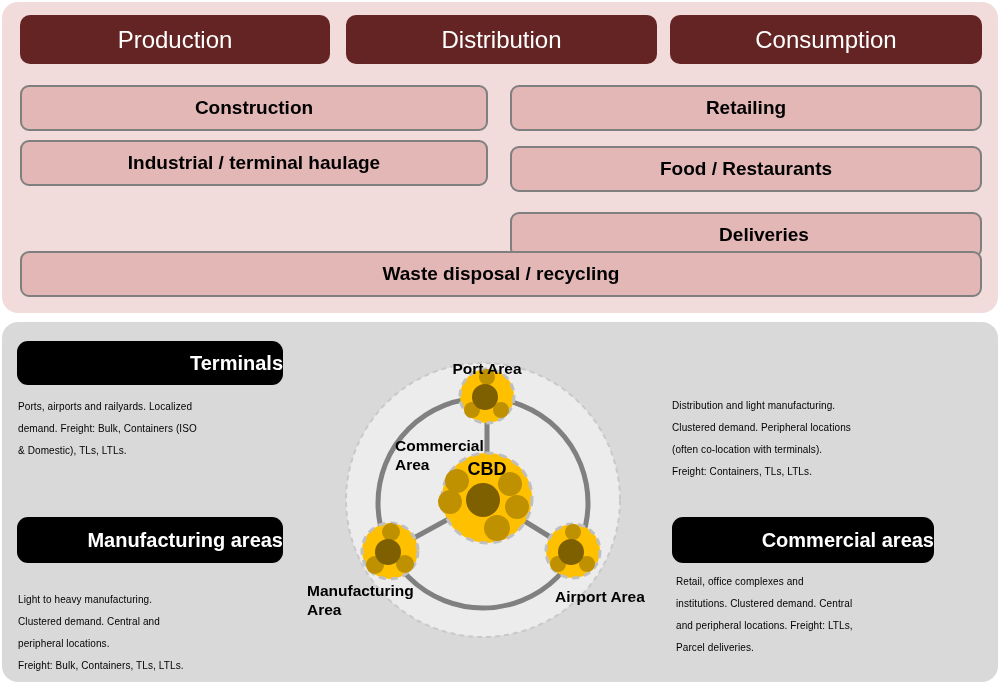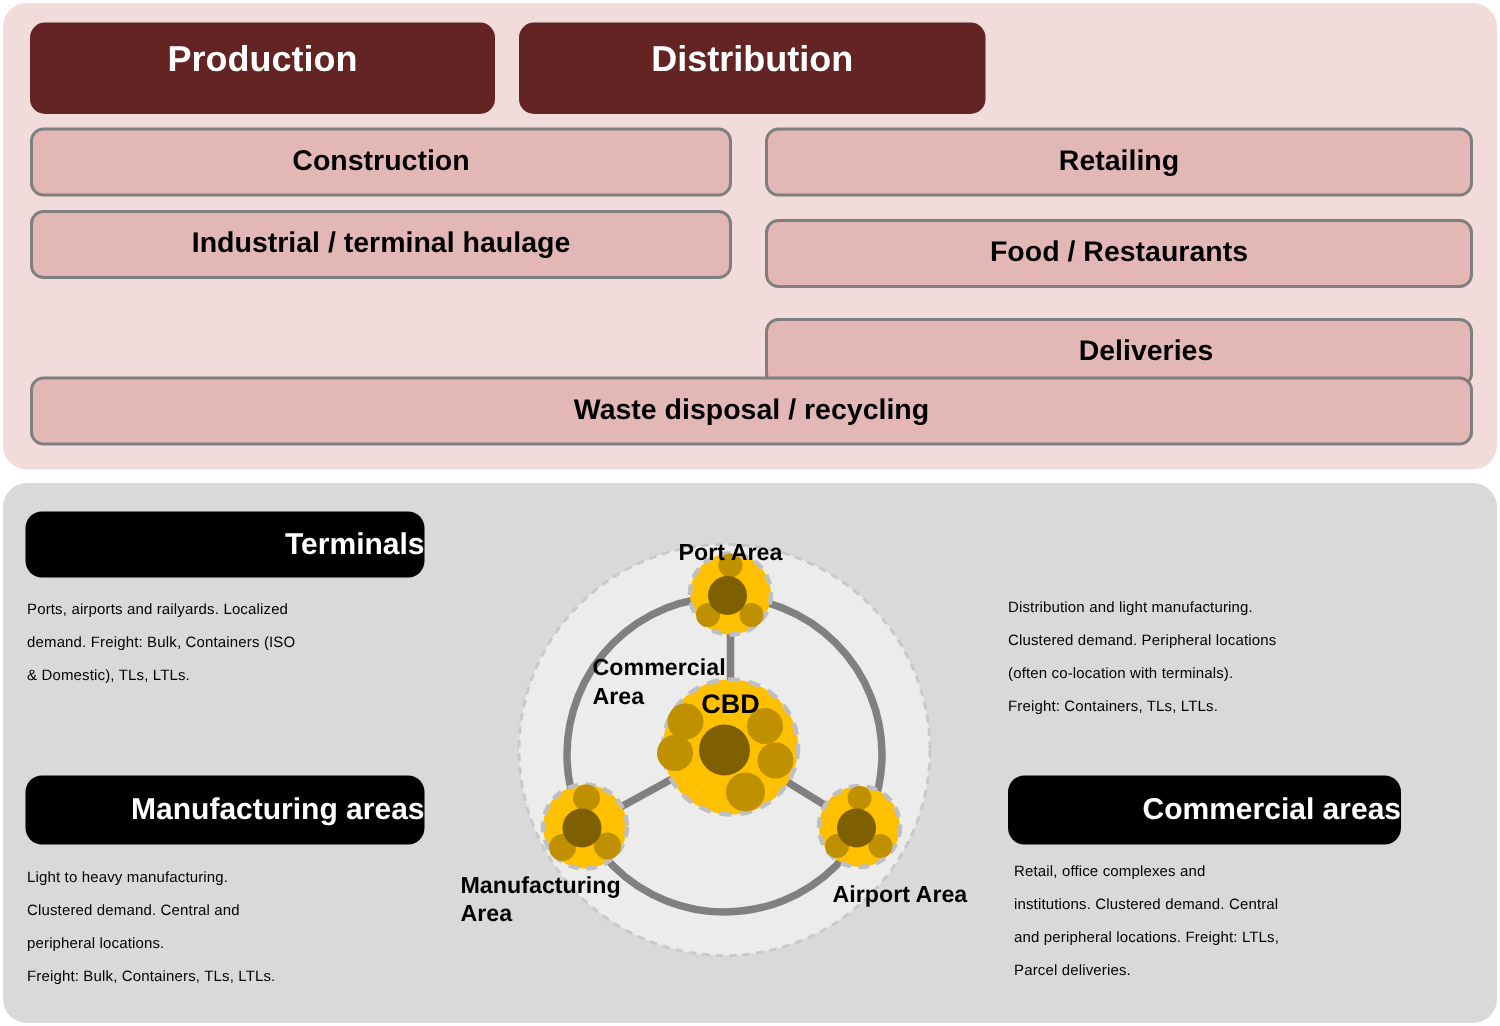--- a/index.html
+++ b/index.html
@@ -7,22 +7,22 @@
   body { font-family: "Liberation Sans", sans-serif; }
   .stage {
     position: relative; width: 1000px; height: 684px;
     background: #ffffff; overflow: hidden;
   }
   .panel { position: absolute; border-radius: 16px; }
   .panel-top { left: 2px; top: 2px; width: 996px; height: 311px; background: #F2DCDB; }
   .panel-bottom { left: 2px; top: 322px; width: 996px; height: 360px; background: #D9D9D9; }
 
   .hdr {
-    position: absolute; height: 61px; background: #632423; border-radius: 10px;
-    color: #ffffff; font-weight: bold; font-size: 24px; line-height: 49px;
+    position: absolute; height: 49px; background: #632423; border-radius: 10px;
+    color: #ffffff; font-weight: normal; font-size: 24px; line-height: 49px;
     text-align: center;
   }
   .hdr-production   { left: 18px;  top: 13px; width: 310px; }
   .hdr-distribution { left: 344px; top: 13px; width: 311px; }
   .hdr-consumption  { left: 668px; top: 13px; width: 312px; }
 
   .pbox {
     position: absolute; height: 46px; background: #E3B7B6;
     border: 2px solid #7F7F7F; border-radius: 9px;
     color: #000000; font-weight: bold; font-size: 19px; line-height: 42px;
@@ -42,21 +42,21 @@
   .badge-terminals     { left: 17px;  top: 341px; width: 266px; height: 44px; line-height: 44px; }
   .badge-logistic      { left: 672px; top: 341px; width: 262px; height: 44px; line-height: 44px; }
   .badge-manufacturing { left: 17px;  top: 517px; width: 266px; height: 46px; line-height: 46px; }
   .badge-commercial    { left: 672px; top: 517px; width: 262px; height: 46px; line-height: 46px; }
 
   .body-text {
     position: absolute; color: #000000; font-size: 10px; line-height: 22px;
     white-space: pre-line; letter-spacing: 0.1px;
   }
   .body-terminals     { left: 18px;  top: 396px; width: 312px; }
-  .body-manufacturing { left: 18px;  top: 575px; width: 312px; }
+  .body-manufacturing { left: 18px;  top: 589px; width: 312px; }
   .body-logistic      { left: 672px; top: 395px; width: 318px; }
   .body-commercial    { left: 676px; top: 571px; width: 304px; }
 
   .diagram-svg { position: absolute; left: 330px; top: 330px; width: 320px; height: 320px; }
 
   .dlabel {
     position: absolute; color: #000000; font-weight: bold; font-size: 15.5px;
     line-height: 19px; white-space: pre-line;
   }
   .dlabel-port          { left: 430px; top: 343px; width: 114px; text-align: center; margin-top: 16px; }
@@ -66,20 +66,21 @@
   .dlabel-airport       { left: 555px; top: 587px; text-align: right; }
 </style>
 </head>
 <body>
 
 <div class="stage">
 
   <div class="panel panel-top">
     <div class="hdr hdr-production">Production</div>
     <div class="hdr hdr-distribution">Distribution</div>
+    <div class="hdr hdr-consumption">Consumption</div>
 
     <div class="pbox pbox-construction">Construction</div>
     <div class="pbox pbox-retailing">Retailing</div>
     <div class="pbox pbox-industrial">Industrial / terminal haulage</div>
     <div class="pbox pbox-food">Food / Restaurants</div>
     <div class="pbox pbox-deliveries">Deliveries</div>
     <div class="pbox pbox-waste">Waste disposal / recycling</div>
   </div>
 
   <div class="panel panel-bottom"></div>

